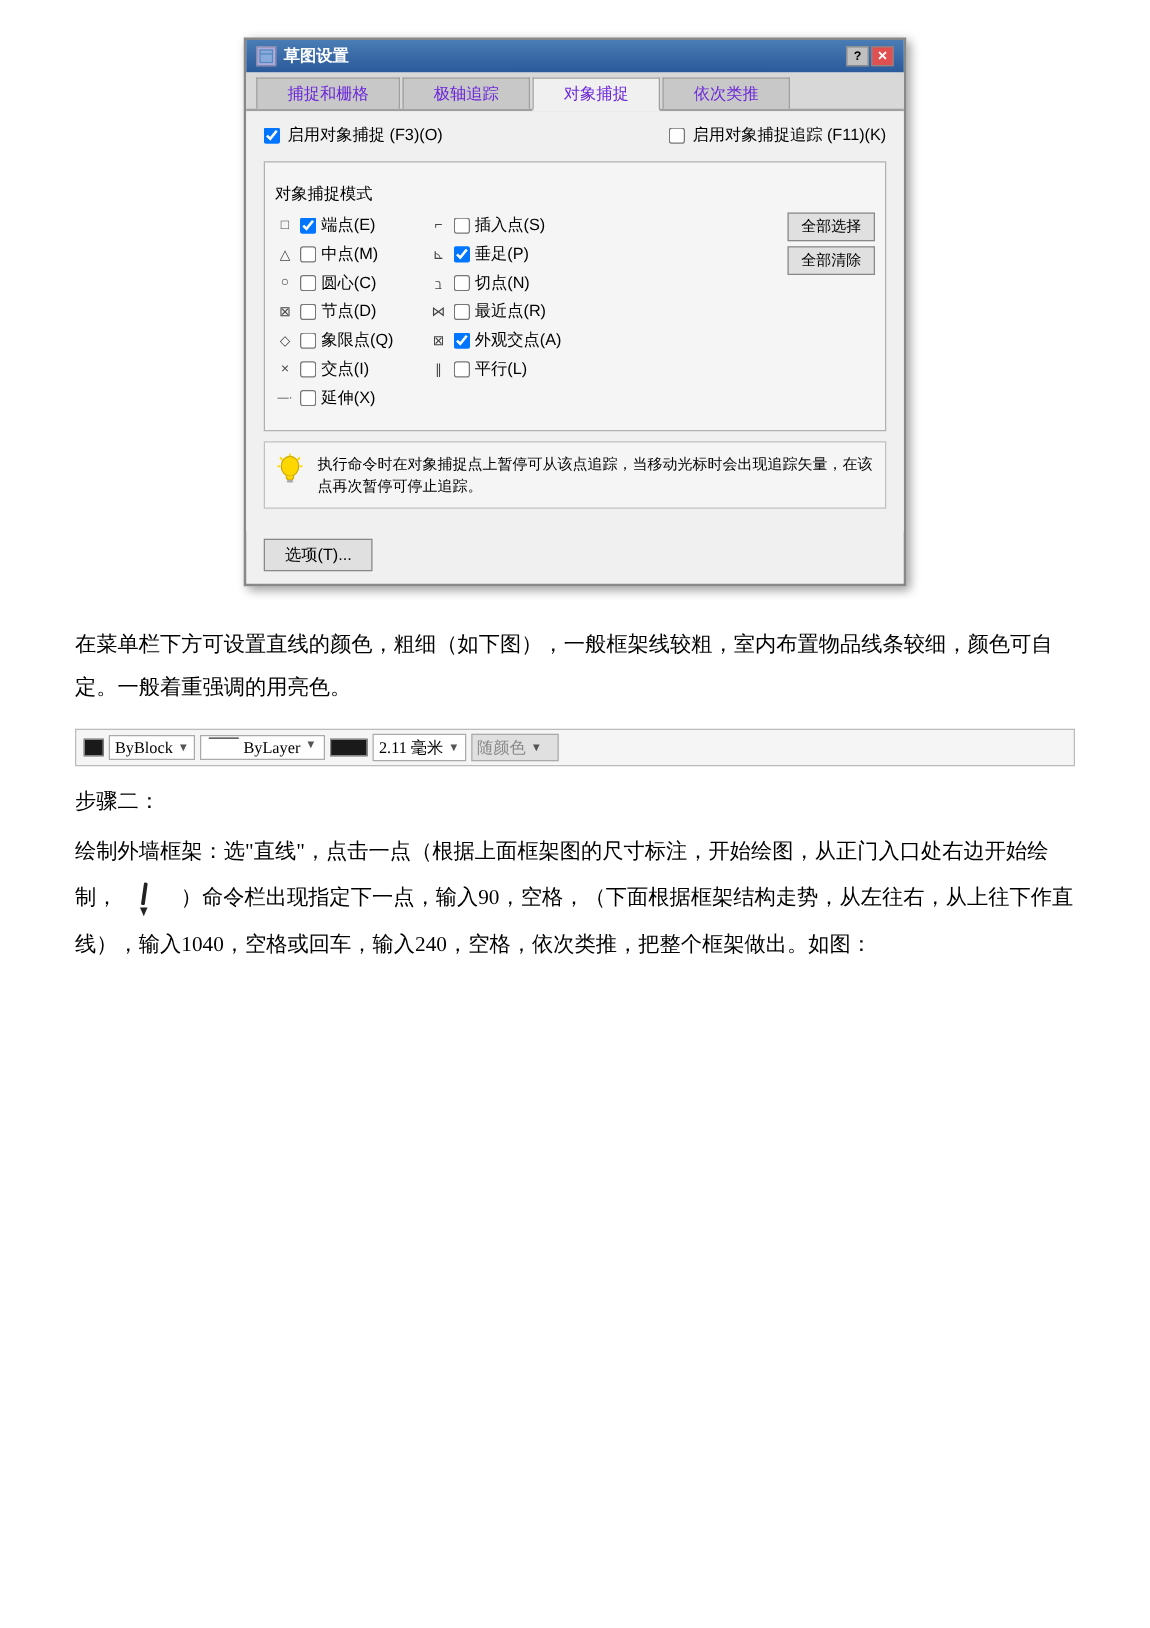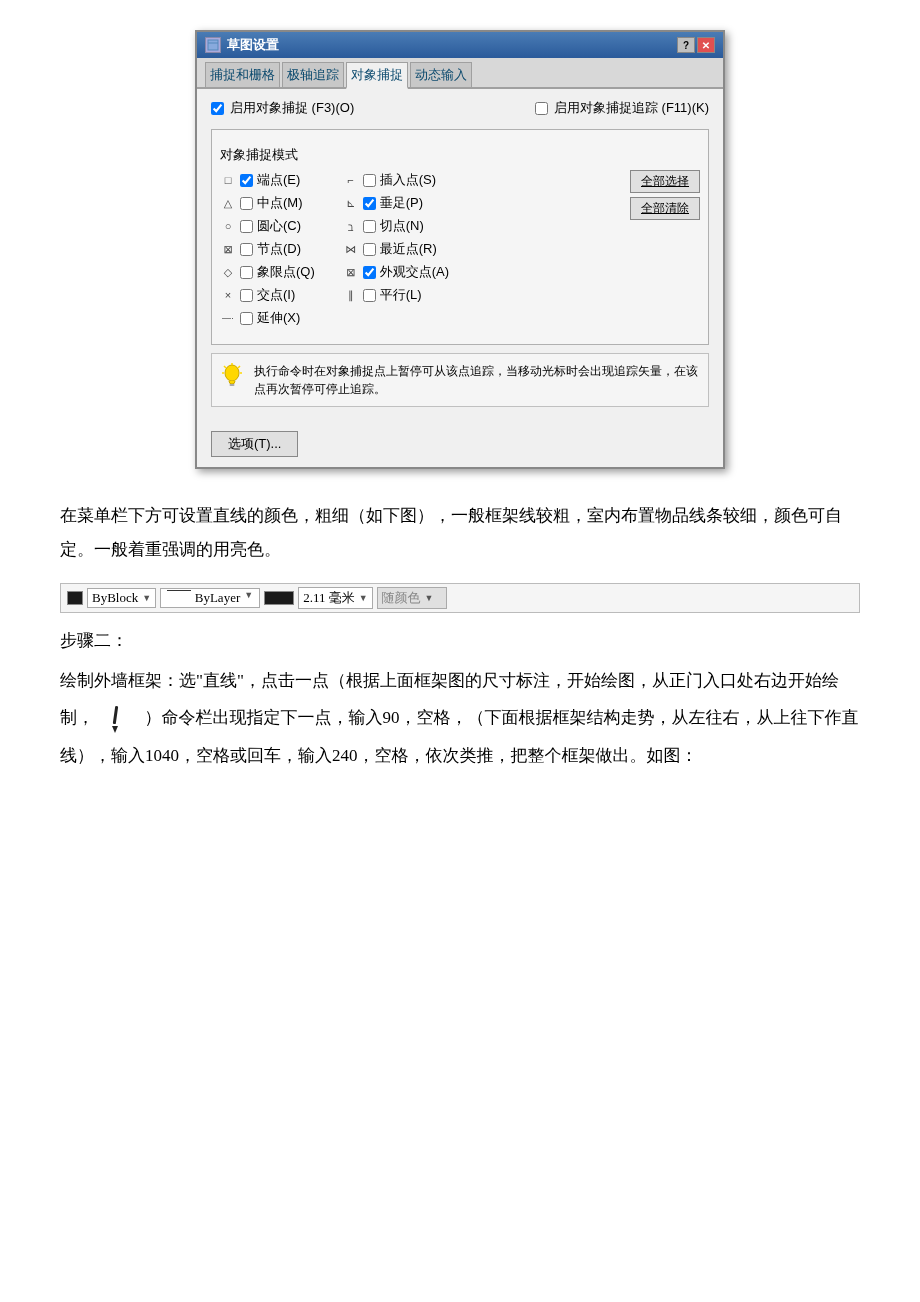--- a/index.html
+++ b/index.html
@@ -71,27 +71,27 @@
     .titlebar-btn.close { background: #e05050; color: #fff; }
 
     .dialog-tabs {
       display: flex;
       background: #d8d8d8;
       border-bottom: 2px solid #a0a0a0;
       padding: 4px 8px 0;
       gap: 2px;
     }
     .dialog-tab {
-      padding: 3px 4px;
+      padding: 3px 24px;
       background: #c8c8c8;
       border: 1px solid #a0a0a0;
       border-bottom: none;
       font-size: 13px;
       cursor: pointer;
-      color: #0c4a6e;
+      color: #6d28d9;
     }
     .dialog-tab.active {
       background: #f0f0f0;
       border-bottom: 2px solid #f0f0f0;
       margin-bottom: -2px;
       z-index: 1;
     }
 
     .dialog-content {
       padding: 10px 14px;
@@ -322,21 +322,21 @@
       <div class="dialog-titlebar-controls">
         <div class="titlebar-btn">?</div>
         <div class="titlebar-btn close">✕</div>
       </div>
     </div>
 
     <div class="dialog-tabs">
       <div class="dialog-tab">捕捉和栅格</div>
       <div class="dialog-tab">极轴追踪</div>
       <div class="dialog-tab active">对象捕捉</div>
-      <div class="dialog-tab">动态输入</div>
+      <div class="dialog-tab">依次类推</div>
     </div>
 
     <div class="dialog-content">
 
       <div class="main-enable-row">
         <div class="dialog-checkbox-row">
           <input type="checkbox" checked="" style="">
           <span>启用对象捕捉 (F3)(O)</span>
         </div>
         <div class="dialog-checkbox-row">
@@ -413,21 +413,21 @@
               <input type="checkbox" checked="" style="">
               <span>外观交点(A)</span>
             </div>
             <div class="snap-row">
               <span class="snap-icon">∥</span>
               <input type="checkbox" style="">
               <span>平行(L)</span>
             </div>
           </div>
 
-          <div class="snap-buttons" style="margin-left:auto; justify-content:flex-start; padding-top:0;text-decoration:underline;">
+          <div class="snap-buttons" style="margin-left:auto; justify-content:flex-start; padding-top:0;">
             <button class="snap-btn">全部选择</button>
             <button class="snap-btn">全部清除</button>
           </div>
         </div>
       </div>
 
       <div class="dialog-info-box">
         <svg class="bulb-icon" viewBox="0 0 24 32" xmlns="http://www.w3.org/2000/svg">
           <ellipse cx="12" cy="11" rx="7" ry="8" fill="#FFD700" stroke="#cca800" stroke-width="1"></ellipse>
           <path d="M9 19 Q9 22 12 22 Q15 22 15 19" fill="#FFD700" stroke="#cca800" stroke-width="1"></path>

